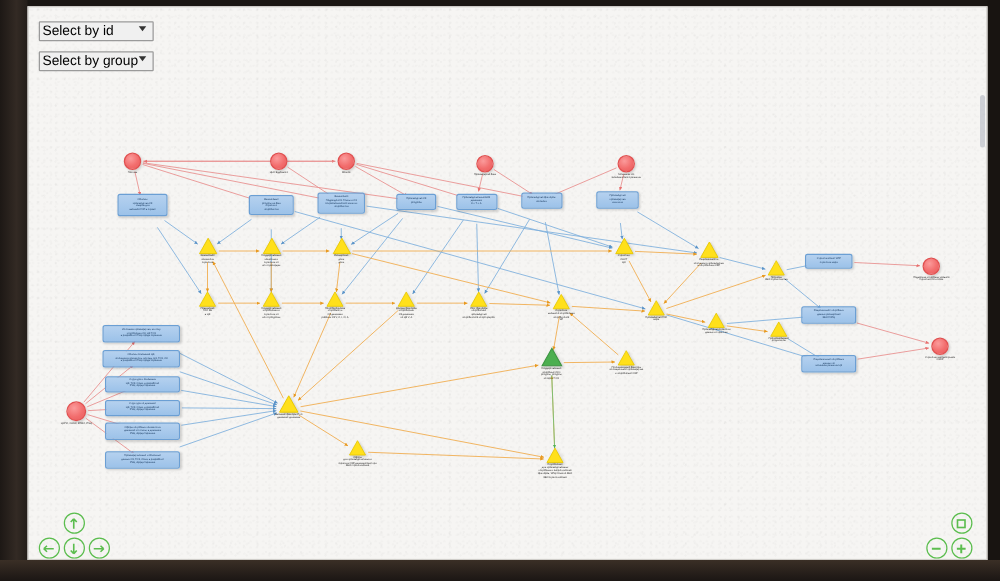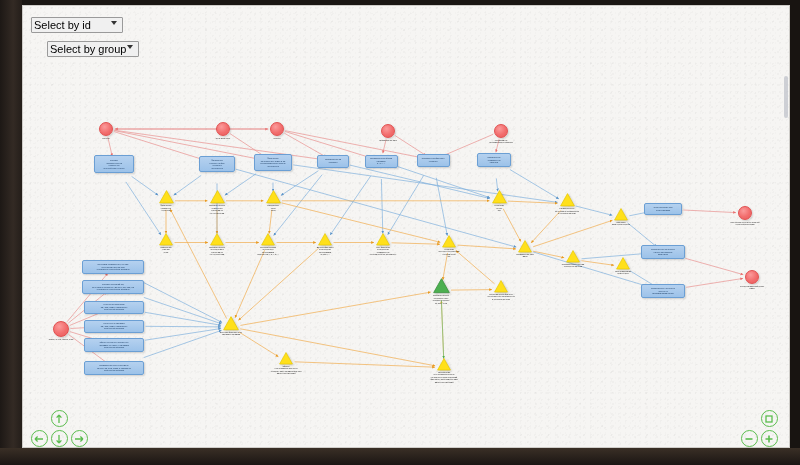--- a/index.html
+++ b/index.html
@@ -140,21 +140,21 @@
 
   <div id="page">
     <div id="canvas-noise"></div>
 
     <div class="select-wrap" style="left:8px; top:9px;">
       <select class="gsel">
         <option>Select by id</option>
       </select>
       <span class="sel-arrow"></span>
     </div>
-    <div class="select-wrap" style="left:24px; top:33px;">
+    <div class="select-wrap" style="left:8px; top:33px;">
       <select class="gsel">
         <option>Select by group</option>
       </select>
       <span class="sel-arrow"></span>
     </div>
 
     <div id="graph">
       <svg id="edges" viewBox="0 0 768 443" preserveAspectRatio="none">
         <defs>
           <marker id="ar-red" markerWidth="5" markerHeight="5" refX="4" refY="2" orient="auto">

